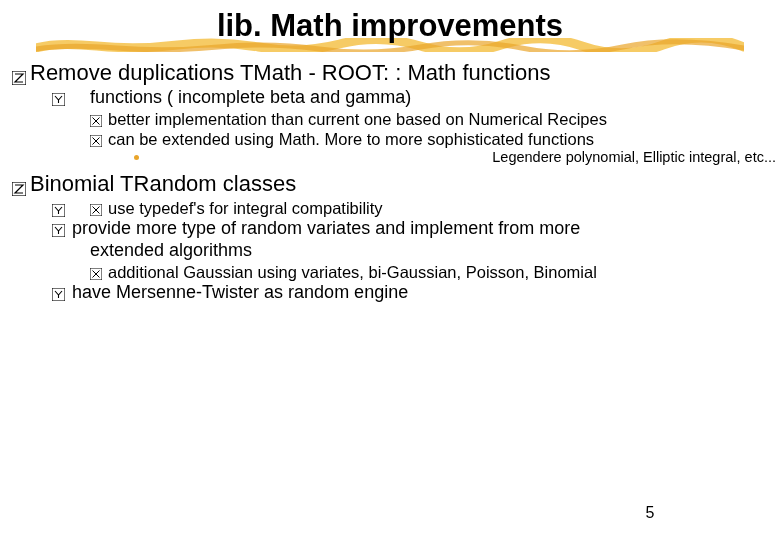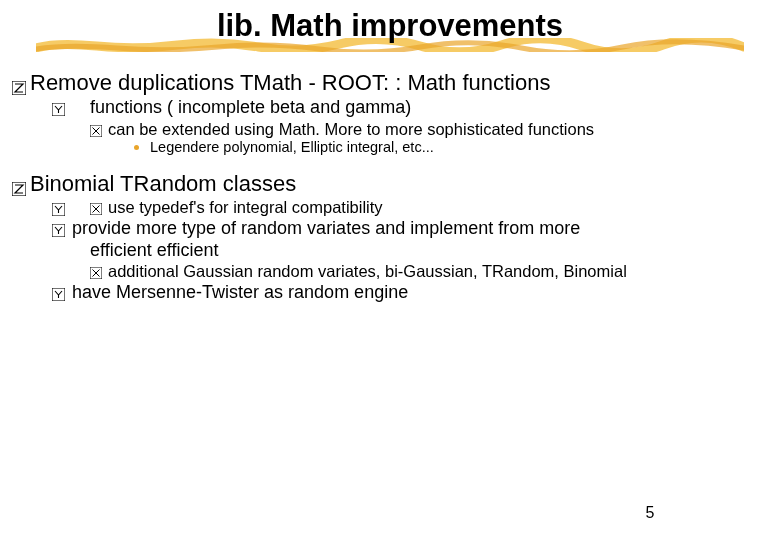--- a/index.html
+++ b/index.html
@@ -32,25 +32,25 @@
     height: 14px;
     z-index: 1;
   }
   .underline-brush svg { width: 100%; height: 14px; display: block; }
   .content {
     padding: 6px 4px 0 4px;
     font-size: 17.5px;
     color: #000;
     line-height: 1.22;
   }
-  .l1 { padding-left: 26px; position: relative; font-size: 22px; margin-top: 14px; }
+  .l1 { padding-left: 26px; position: relative; font-size: 22px; margin-top: 4px; }
   .l2 { padding-left: 68px; position: relative; font-size: 18px; }
   .l2-cont { padding-left: 86px; font-size: 18px; }
   .l3 { padding-left: 104px; position: relative; font-size: 16.5px; }
-  .l4 { padding-left: 146px; position: relative; font-size: 14.5px; }
+  .l4 { padding-left: 146px; position: relative; font-size: 14.5px; text-align: right; }
   .bullet {
     position: absolute;
     left: 0;
     top: 0;
   }
   .l1 .bullet { left: 8px; top: 5px; }
   .l2 .bullet { left: 48px; top: 3px; }
   .l3 .bullet { left: 86px; top: 2px; }
   .l4 .bullet { left: 130px; top: 6px; width: 5px; height: 5px; background: #e9a52b; border-radius: 50%; }
   .page-num {
@@ -88,20 +88,27 @@
   </div>
 
   <div class="l2">
     <span class="bullet"><svg width="13" height="13">
           <rect x="0" y="0" width="13" height="13" fill="none" stroke="#000" stroke-width="1.1"></rect>
           <path d="M3,3 L6.5,7 L10,3 M6.5,7 L6.5,10" fill="none" stroke="#000" stroke-width="1.1"></path>
         </svg></span>
   </div>
   <div class="l2-cont">functions ( incomplete beta and gamma)</div>
 
+  <div class="l3">
+    <span class="bullet"><svg width="12" height="12">
+          <rect x="0" y="0" width="12" height="12" fill="none" stroke="#000" stroke-width="1"></rect>
+          <path d="M2.5,2.5 L9.5,9.5 M9.5,2.5 L2.5,9.5" fill="none" stroke="#000" stroke-width="1"></path>
+        </svg></span>
+    <span>better implementation than current one based on Numerical Recipes</span>
+  </div>
 
 
   <div class="l3">
     <span class="bullet"><svg width="12" height="12">
           <rect x="0" y="0" width="12" height="12" fill="none" stroke="#000" stroke-width="1"></rect>
           <path d="M2.5,2.5 L9.5,9.5 M9.5,2.5 L2.5,9.5" fill="none" stroke="#000" stroke-width="1"></path>
         </svg></span>
     <span>can be extended using Math. More to more sophisticated functions</span>
   </div>
 
@@ -133,28 +140,28 @@
     <span>use typedef's for integral compatibility</span>
   </div>
 
   <div class="l2">
     <span class="bullet"><svg width="13" height="13">
           <rect x="0" y="0" width="13" height="13" fill="none" stroke="#000" stroke-width="1.1"></rect>
           <path d="M3,3 L6.5,7 L10,3 M6.5,7 L6.5,10" fill="none" stroke="#000" stroke-width="1.1"></path>
         </svg></span>
     <span>provide more type of random variates and implement from more</span>
   </div>
-  <div class="l2-cont">efficient efficient</div>
+  <div class="l2-cont">extended algorithms</div>
 
   <div class="l3">
     <span class="bullet"><svg width="12" height="12">
           <rect x="0" y="0" width="12" height="12" fill="none" stroke="#000" stroke-width="1"></rect>
           <path d="M2.5,2.5 L9.5,9.5 M9.5,2.5 L2.5,9.5" fill="none" stroke="#000" stroke-width="1"></path>
         </svg></span>
-    <span>additional Gaussian random variates, bi-Gaussian, TRandom, Binomial</span>
+    <span>additional Gaussian using variates, bi-Gaussian, Poisson, Binomial</span>
   </div>
 
   <div class="l2">
     <span class="bullet"><svg width="13" height="13">
           <rect x="0" y="0" width="13" height="13" fill="none" stroke="#000" stroke-width="1.1"></rect>
           <path d="M3,3 L6.5,7 L10,3 M6.5,7 L6.5,10" fill="none" stroke="#000" stroke-width="1.1"></path>
         </svg></span>
     <span>have Mersenne-Twister as random engine</span>
   </div>
 

